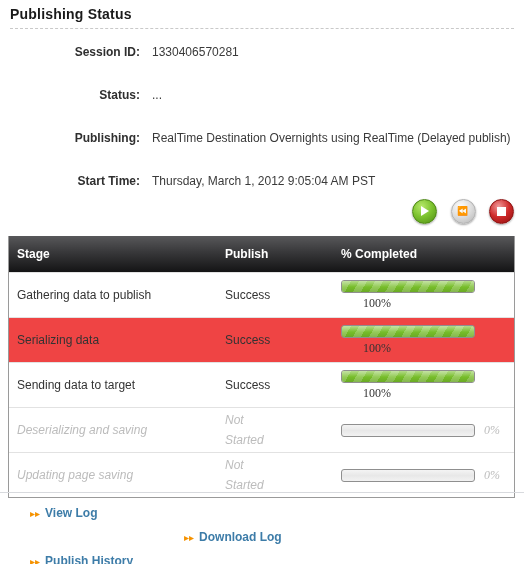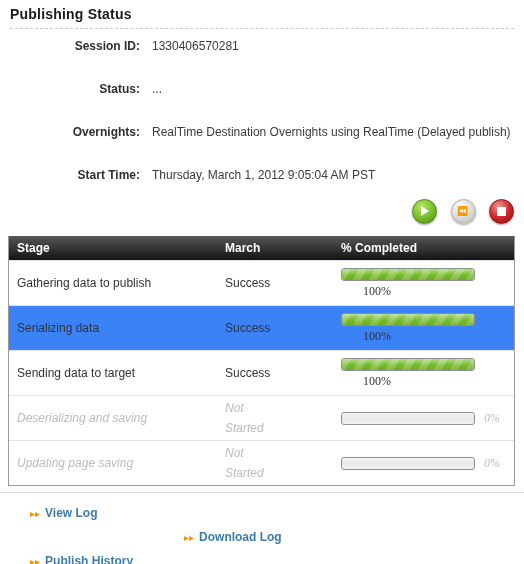--- a/index.html
+++ b/index.html
@@ -28,21 +28,21 @@
   .title-rule {
     margin: 6px 10px 0 10px;
     border-top: 1px dashed #c9c9c9;
     height: 0;
     font-size: 0;
     line-height: 0;
   }
 
   
   .details {
-    margin-top: 4px;
+    margin-top: 10px;
   }
   .detail-row {
     display: flex;
     align-items: flex-start;
     height: 43px;
   }
   .detail-label {
     width: 140px;
     text-align: right;
     font-weight: bold;
@@ -126,39 +126,39 @@
     position: absolute;
     left: 8px;
     top: 236px;
     width: 505px;
     border: 1px solid #9a9a9a;
     border-top: none;
     background: #ffffff;
   }
   .thead {
     display: flex;
-    height: 24px;
+    height: 36px;
     background: linear-gradient(to bottom, #58585a 0%, #3a3a3c 42%, #141415 100%);
     color: #ffffff;
     font-weight: bold;
     font-size: 12px;
     align-items: center;
   }
   .col-stage   { width: 216px; padding-left: 8px; box-sizing: border-box; }
   .col-status  { width: 116px; box-sizing: border-box; }
   .col-pct     { width: 173px; box-sizing: border-box; }
 
   .trow {
     display: flex;
     align-items: center;
     min-height: 44px;
     border-top: 1px solid #e2e2e2;
   }
   .trow:first-of-type { border-top: none; }
-  .trow.alt { background: #3b82f6; }
+  .trow.alt { background: #ef4444; }
 
   .cell-stage {
     width: 216px;
     padding-left: 8px;
     box-sizing: border-box;
     font-size: 12px;
     color: #333333;
   }
   .cell-status {
     width: 116px;
@@ -259,21 +259,21 @@
   <div class="details">
     <div class="detail-row">
       <div class="detail-label">Session ID:</div>
       <div class="detail-value">1330406570281</div>
     </div>
     <div class="detail-row">
       <div class="detail-label">Status:</div>
       <div class="detail-value">...</div>
     </div>
     <div class="detail-row">
-      <div class="detail-label">Overnights:</div>
+      <div class="detail-label">Publishing:</div>
       <div class="detail-value">RealTime Destination Overnights using RealTime (Delayed publish)</div>
     </div>
     <div class="detail-row">
       <div class="detail-label">Start Time:</div>
       <div class="detail-value">Thursday, March 1, 2012 9:05:04 AM PST</div>
     </div>
   </div>
 
   <div class="controls">
     <span class="ctrl-btn ctrl-play">
@@ -283,21 +283,21 @@
       <span class="glyph-rewind">⏪</span>
     </span>
     <span class="ctrl-btn ctrl-stop">
       <span class="glyph-stop"></span>
     </span>
   </div>
 
   <div class="stage-table">
     <div class="thead">
       <div class="col-stage">Stage</div>
-      <div class="col-status">March</div>
+      <div class="col-status">Publish</div>
       <div class="col-pct">% Completed</div>
     </div>
 
     <div class="trow">
       <div class="cell-stage">Gathering data to publish</div>
       <div class="cell-status">Success</div>
       <div class="cell-pct bar-block">
         <div class="bar-track">
           <div class="bar-fill" style="width:100%"></div>
         </div>

